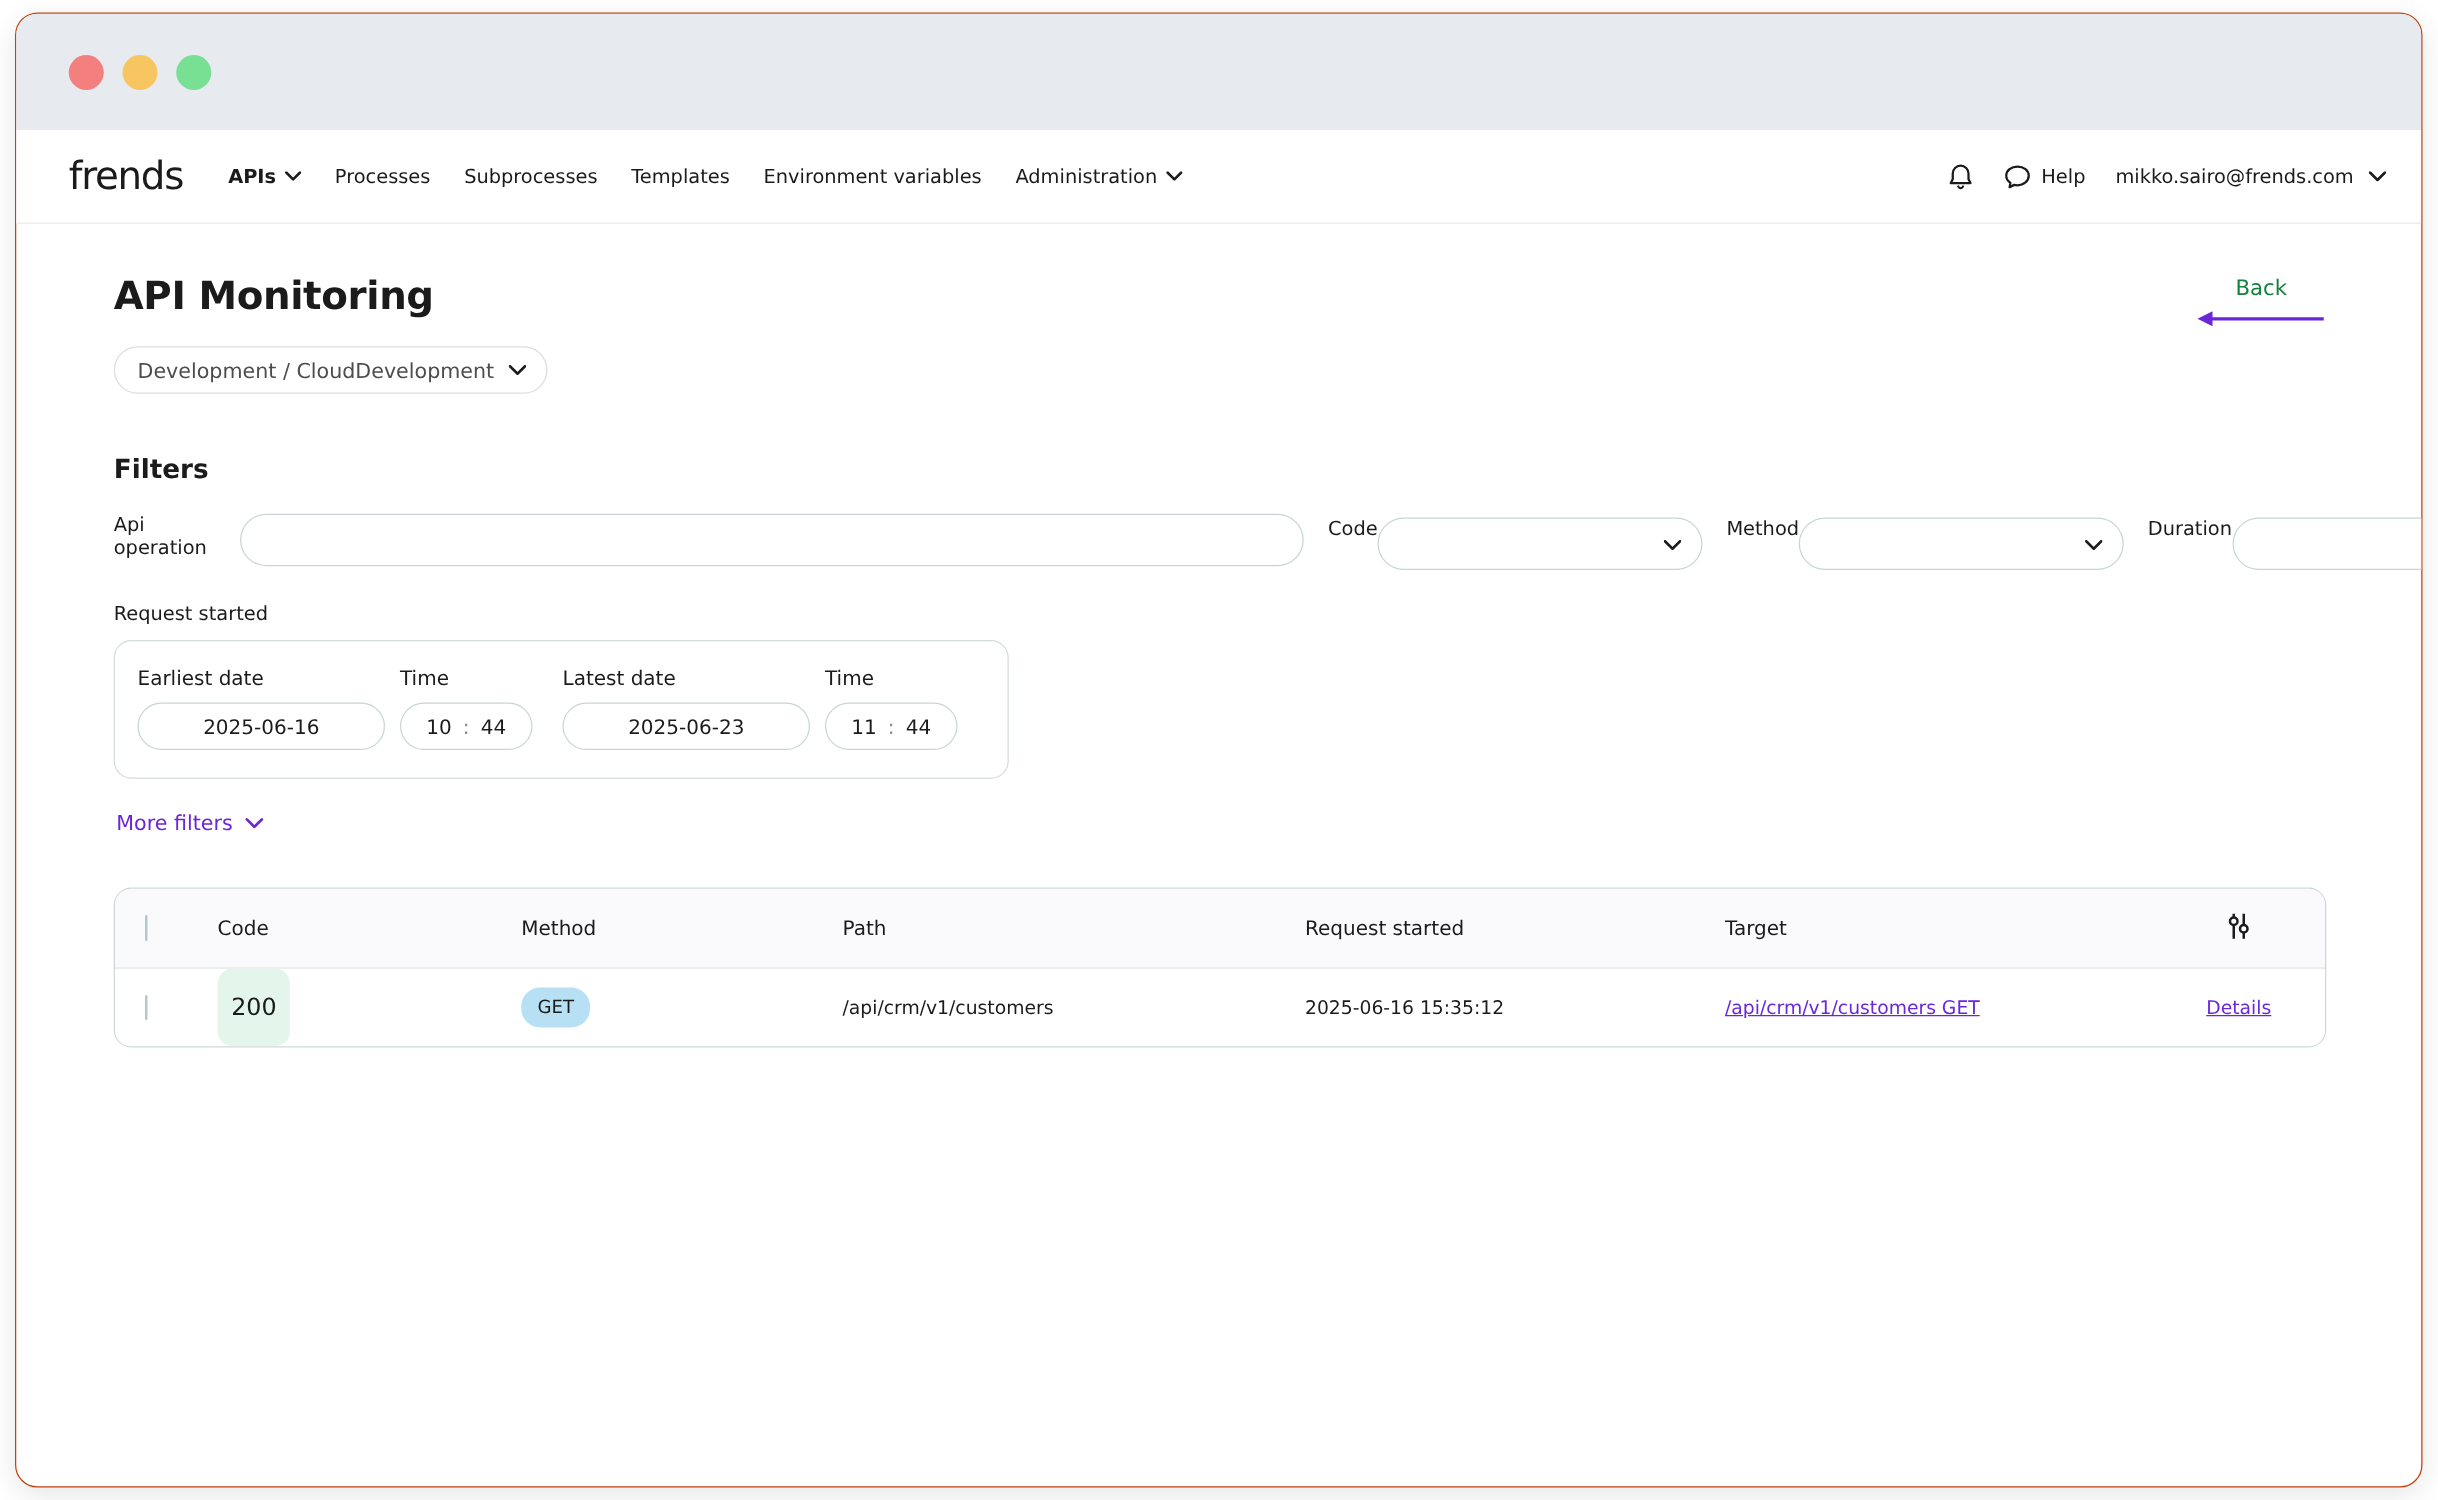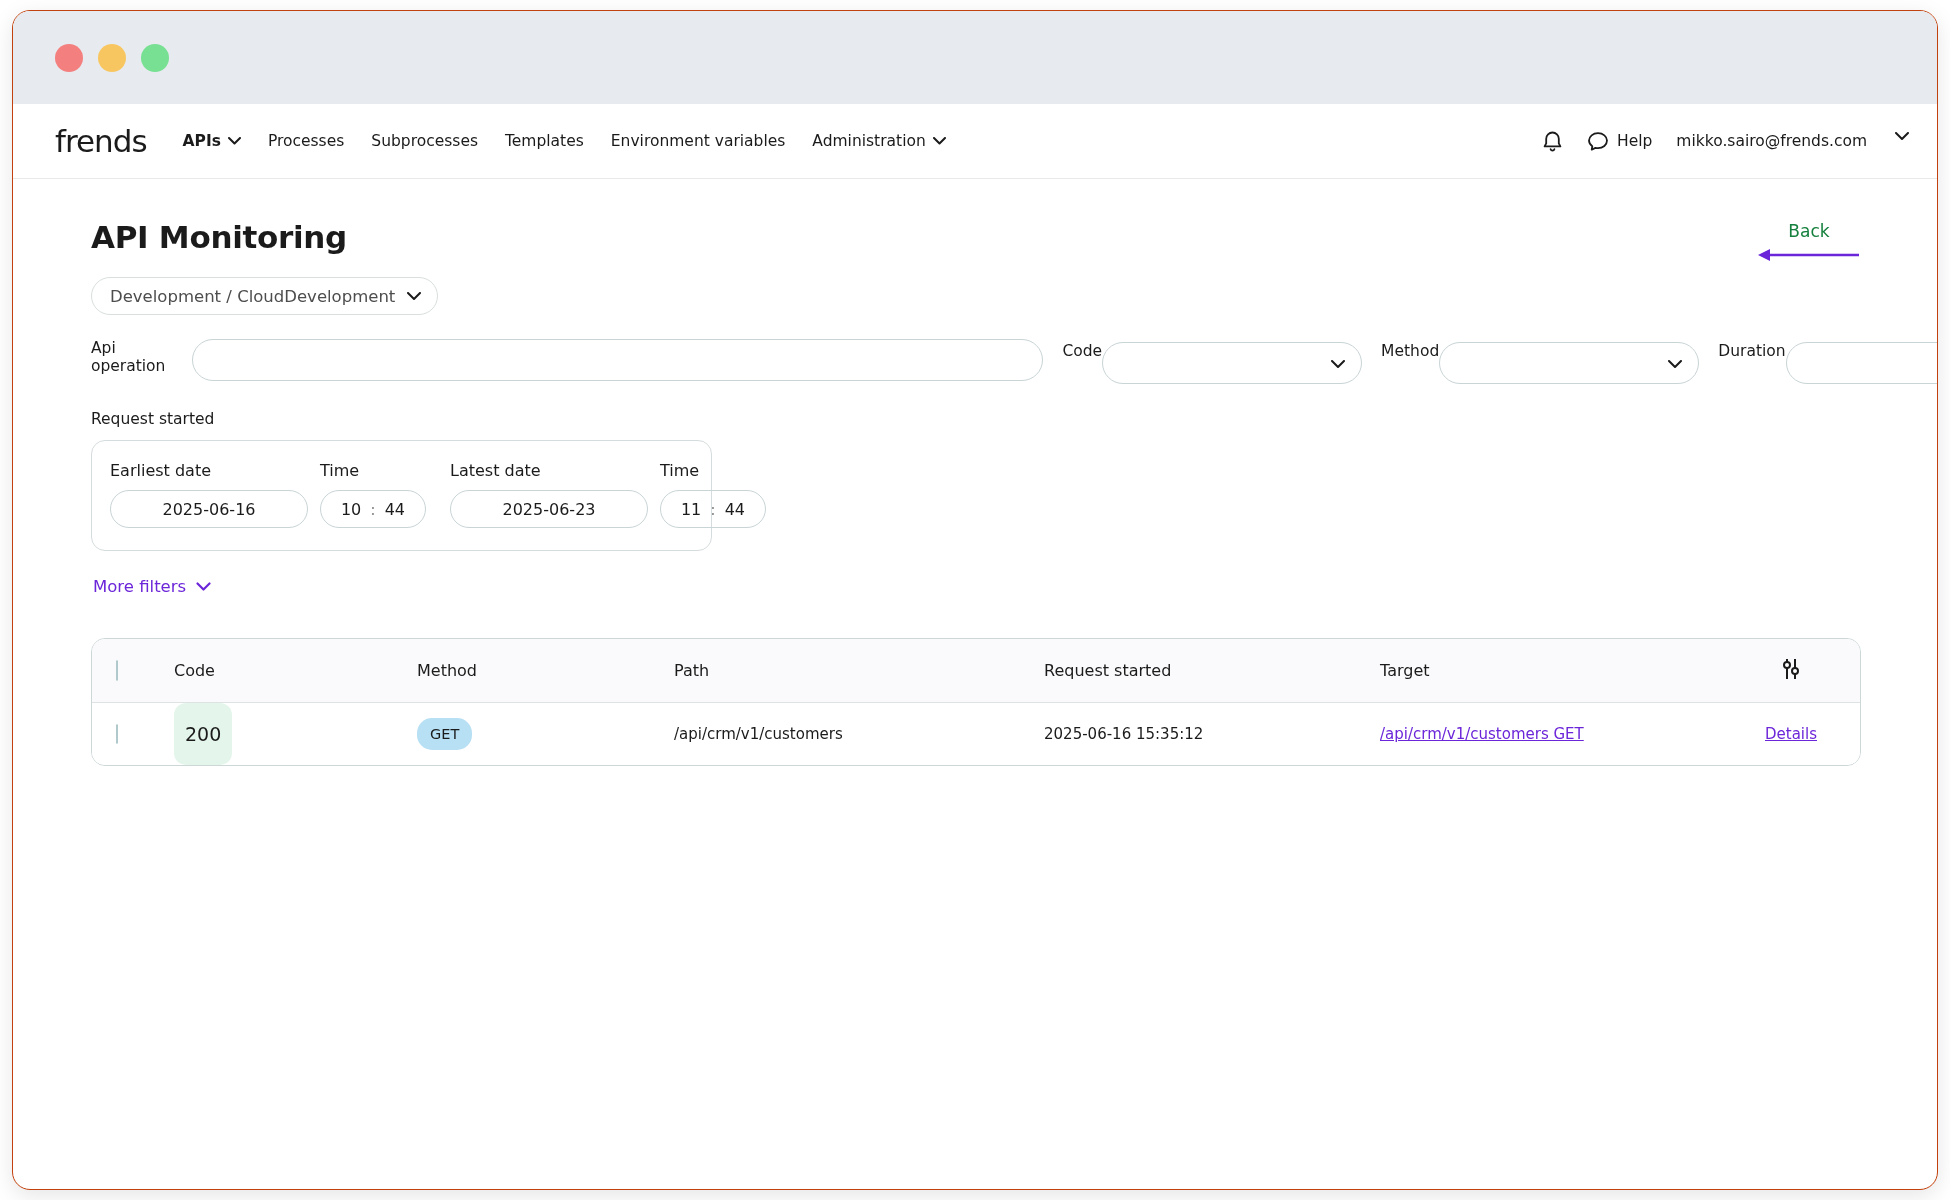--- a/index.html
+++ b/index.html
@@ -14,41 +14,41 @@
   .dot { width:28px; height:28px; border-radius:50%; }
   
   .navbar { height:75px; background:#fff; border-bottom:1px solid #E9E9E9; display:flex; align-items:center; padding:0 28px 0 42px; }
   .logo { font-size:31px; font-weight:500; letter-spacing:-1px; margin-right:36px; cursor:pointer; }
   .nav-items { display:flex; align-items:center; gap:27px; }
   .nav-item { font-size:15.5px; display:flex; align-items:center; gap:7px; cursor:pointer; white-space:nowrap; }
   .nav-item.active { font-weight:700; }
   .nav-right { margin-left:auto; display:flex; align-items:center; gap:24px; }
   .icon-btn { display:flex; align-items:center; cursor:pointer; }
   .help { display:flex; align-items:center; gap:8px; font-size:15.5px; cursor:pointer; }
-  .user-menu { display:flex; gap:28px; font-size:15.5px; cursor:pointer; }
+  .user-menu { display:flex; align-items:center; gap:12px; font-size:15.5px; cursor:pointer; }
   svg.chev { display:block; }
   
   .content { padding:40px 76px 0 78px; position:relative; }
   .page-head { position:relative; }
   h1.page-title { font-size:31px; font-weight:600; letter-spacing:-0.3px; }
   .env-chip { margin-top:22px; display:inline-flex; align-items:center; gap:12px; height:38px; padding:0 16px 0 18px; border:1px solid #D9DEDF; border-radius:19px; font-size:16.5px; color:#4d4d4d; cursor:pointer; }
   .back-wrap { position:absolute; right:0; top:2px; width:104px; text-align:center; cursor:pointer; }
   .back-label { color:#15803d; font-size:17px; font-weight:500; display:block; margin-bottom:6px; }
   
   .filters-heading { font-size:21px; font-weight:600; margin-top:48px; }
   .filter-row { display:flex; align-items:flex-end; gap:19px; margin-top:24px; }
   .field { display:flex; flex-direction:row; }
   .field label { font-size:15.5px; font-weight:500; margin-bottom:9px; }
   .pill-input { height:42px; border:1.5px solid #C9D4D6; border-radius:21px; background:#fff; font-size:16px; padding:0 18px; outline:none; font-family:inherit; color:#1b1b1b; }
   .api-op-input { width:878px; }
   .select-box { position:relative; width:260px; height:42px; border:1.5px solid #C9D4D6; border-radius:21px; background:#fff; cursor:pointer; }
   .select-box svg { position:absolute; right:16px; top:17px; }
   
   .req-label { font-size:15.5px; font-weight:500; margin-top:26px; }
-  .req-box { margin-top:12px; width:621px; border:1px solid #D5DCDD; border-radius:14px; padding:20px 18px 22px 18px; display:flex; align-items:flex-end; }
+  .req-box { margin-top:12px; width:716px; border:1px solid #D5DCDD; border-radius:14px; padding:20px 18px 22px 18px; display:flex; align-items:flex-end; }
   .req-group { display:flex; flex-direction:column; }
   .req-group label { font-size:16px; font-weight:500; margin-bottom:10px; }
   .date-pill { width:198px; height:38px; border:1.5px solid #C9D4D6; border-radius:19px; display:flex; align-items:center; justify-content:center; font-size:16px; cursor:text; }
   .time-pill { width:106px; height:38px; border:1.5px solid #C9D4D6; border-radius:19px; display:flex; align-items:center; justify-content:center; gap:9px; font-size:16px; cursor:text; }
   .time-sep { color:#8a8a8a; }
   .gap12 { margin-left:12px; } .gap24 { margin-left:24px; }
   
   .more-filters { margin-top:26px; display:inline-flex; align-items:center; gap:10px; color:#6C26D9; font-size:16.5px; font-weight:500; cursor:pointer; background:none; border:none; font-family:inherit; padding:0 0 0 2px; }
   
   .table { margin-top:42px; border:1px solid #CDD7D8; border-radius:14px; overflow:hidden; }
@@ -129,20 +129,21 @@
       <div class="back-wrap">
         <span class="back-label">Back</span>
         <svg width="104" height="14" viewBox="0 0 104 14">
             <line x1="10" y1="7" x2="102" y2="7" stroke="#6C26D9" stroke-width="2.6"></line>
             <path d="M13 1L1 7l12 6z" fill="#6C26D9"></path>
           </svg>
       </div>
     </div>
 
     <section>
+      <h2 class="filters-heading">Filters</h2>
 
       <div class="filter-row">
         <div class="field">
           <label>Api operation</label>
           <input class="pill-input api-op-input" type="text" value="" style="">
         </div>
         <div class="field">
           <label>Code</label>
           <div class="select-box">
             <span></span>

